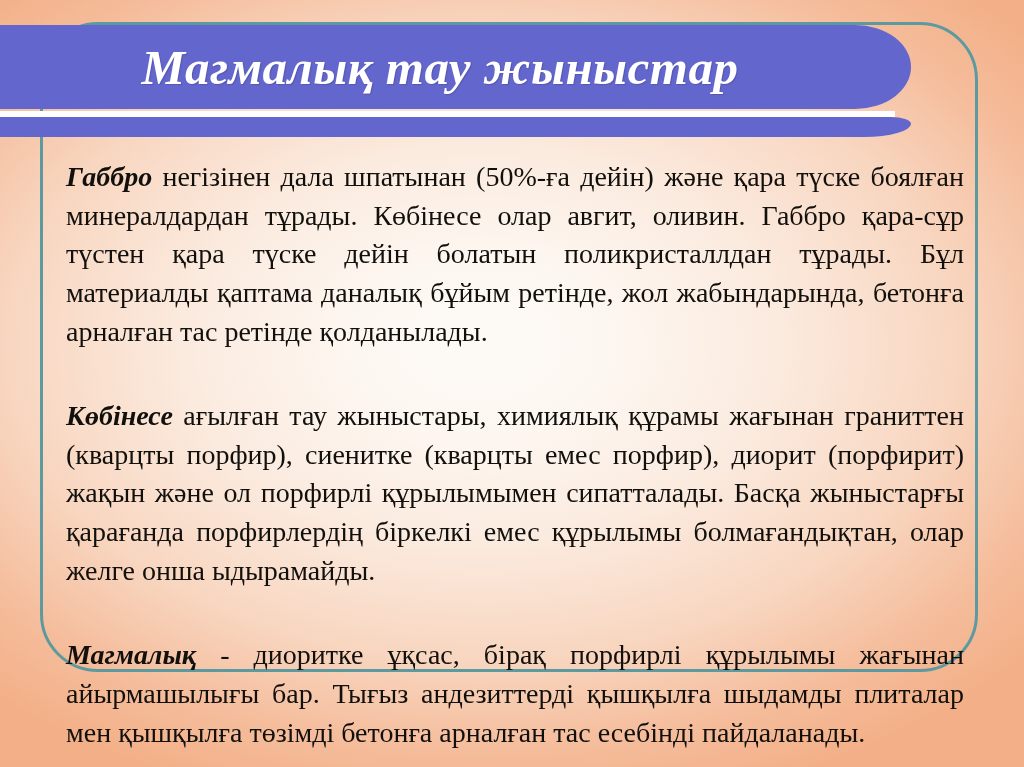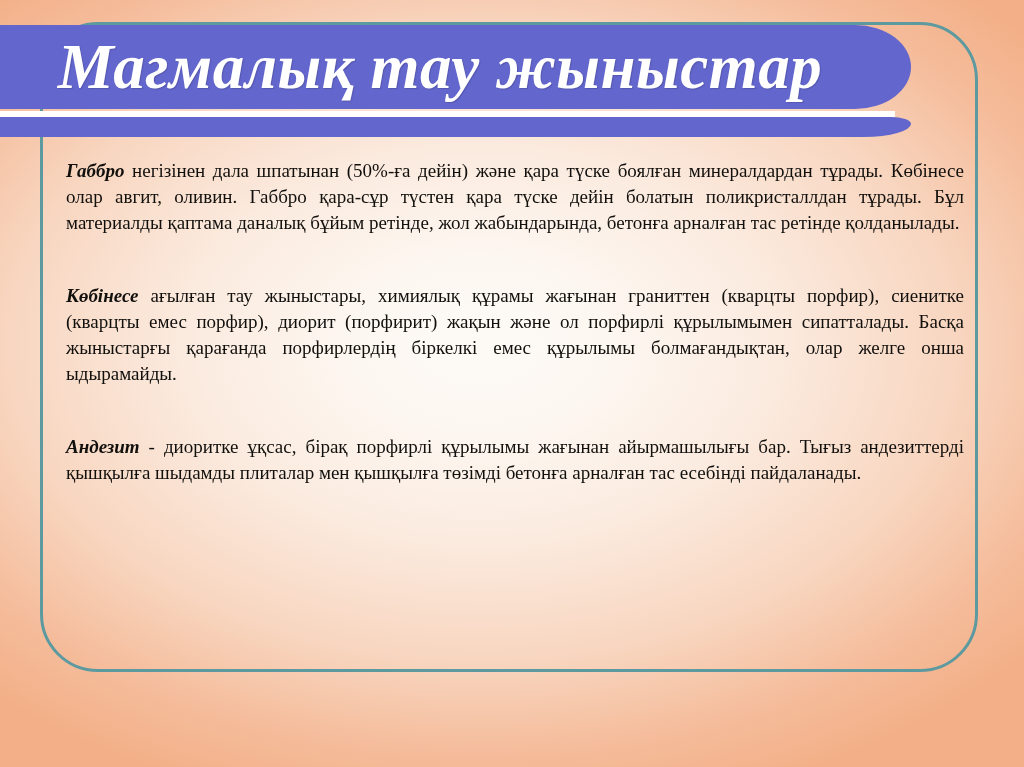--- a/index.html
+++ b/index.html
@@ -83,36 +83,36 @@
     left: 0;
     top: 0;
     width: 880px;
     height: 84px;
     display: flex;
     align-items: center;
     justify-content: center;
     color: #ffffff;
     font-style: italic;
     font-weight: bold;
-    font-size: 63px;
+    font-size: 49px;
     letter-spacing: 0.5px;
     white-space: nowrap;
     text-shadow: 1px 1px 1px rgba(60,60,120,0.35);
   }
 
   
   .body {
     position: absolute;
     left: 66px;
     top: 158px;
     width: 898px;
   }
   .para {
     text-align: justify;
-    font-size: 19px;
+    font-size: 28px;
     line-height: 1.38;
     color: #12100d;
     margin: 0 0 46px 0;
   }
   .para:last-child { margin-bottom: 0; }
   .lead {
     font-weight: bold;
     font-style: italic;
   }
 </style>
@@ -129,17 +129,17 @@
     <div class="header-underbar"></div>
     <div class="slide-title">Магмалық тау жыныстар</div>
   </div>
 
   <div class="body">
 
     <p class="para"><span class="lead">Габбро</span><span> негізінен дала шпатынан (50%-ға дейін) және қара түске боялған минералдардан тұрады. Көбінесе олар авгит, оливин. Габбро қара-сұр түстен қара түске дейін болатын поликристаллдан тұрады. Бұл материалды қаптама даналық бұйым ретінде, жол жабындарында, бетонға арналған тас ретінде қолданылады.</span></p>
 
     <p class="para"><span class="lead">Көбінесе</span><span> ағылған тау жыныстары, химиялық құрамы жағынан граниттен (кварцты порфир), сиенитке (кварцты емес порфир), диорит (порфирит) жақын және ол порфирлі құрылымымен сипатталады. Басқа жыныстарғы қарағанда порфирлердің біркелкі емес құрылымы болмағандықтан, олар желге онша ыдырамайды.</span></p>
 
-    <p class="para"><span class="lead">Андезит</span><span> - диоритке ұқсас, бірақ порфирлі құрылымы жағынан айырмашылығы бар. Тығыз андезиттерді қышқылға шыдамды плиталар мен қышқылға төзімді бетонға арналған тас есебінді пайдаланады.</span></p>
+    <p class="para"><span class="lead">Магмалық</span><span> - диоритке ұқсас, бірақ порфирлі құрылымы жағынан айырмашылығы бар. Тығыз андезиттерді қышқылға шыдамды плиталар мен қышқылға төзімді бетонға арналған тас есебінді пайдаланады.</span></p>
 
   </div>
 
 </div>
 
 </body></html>

